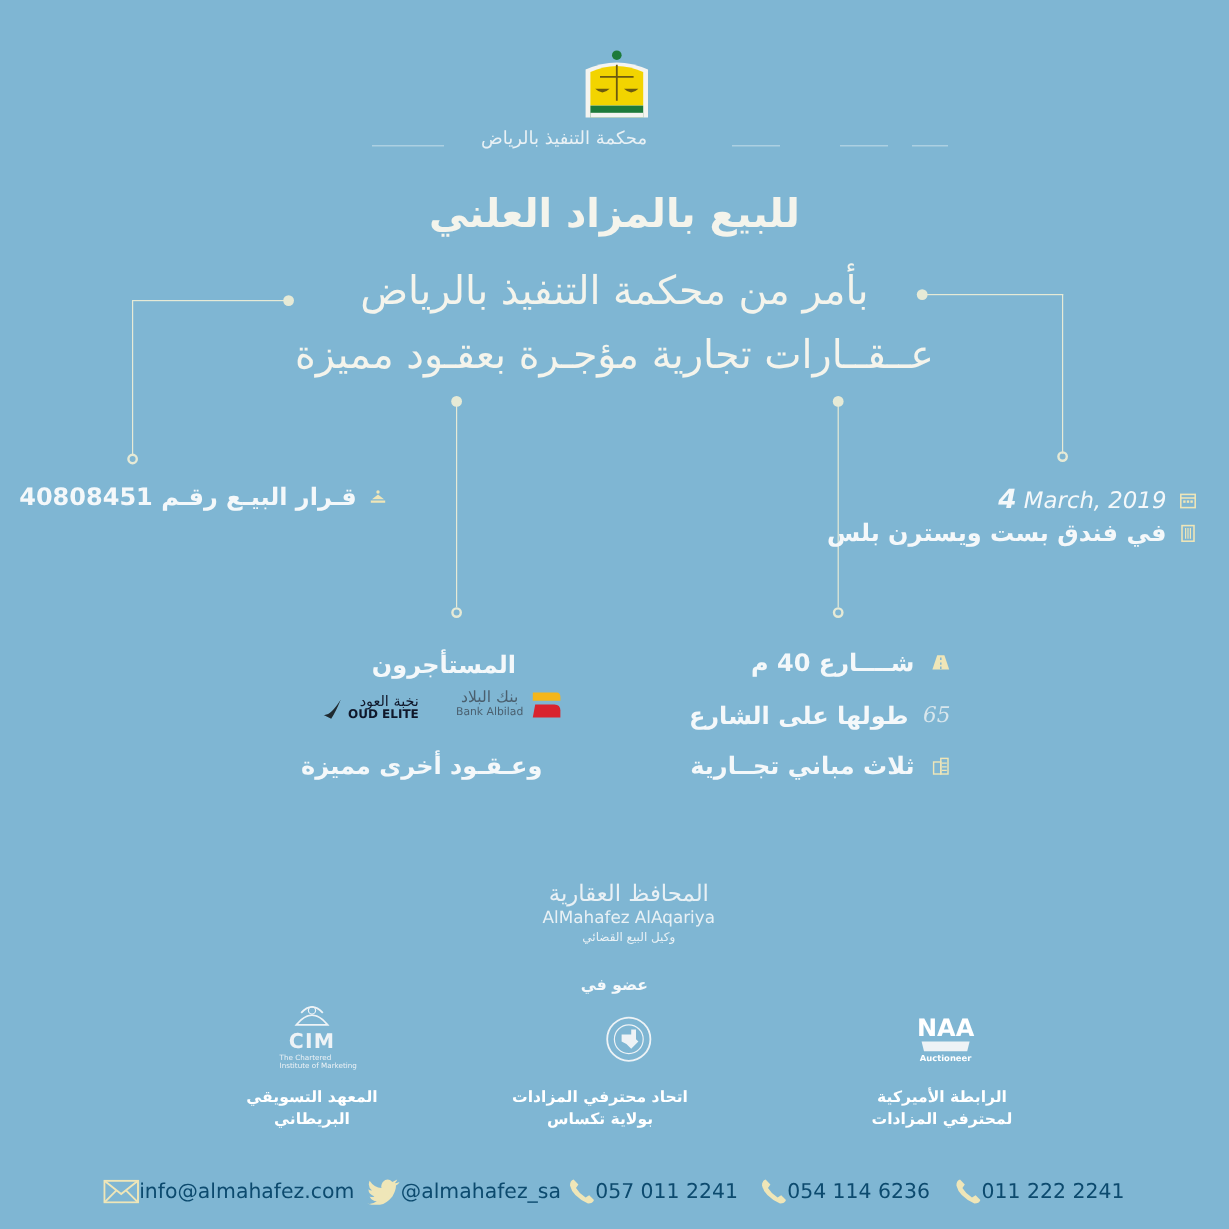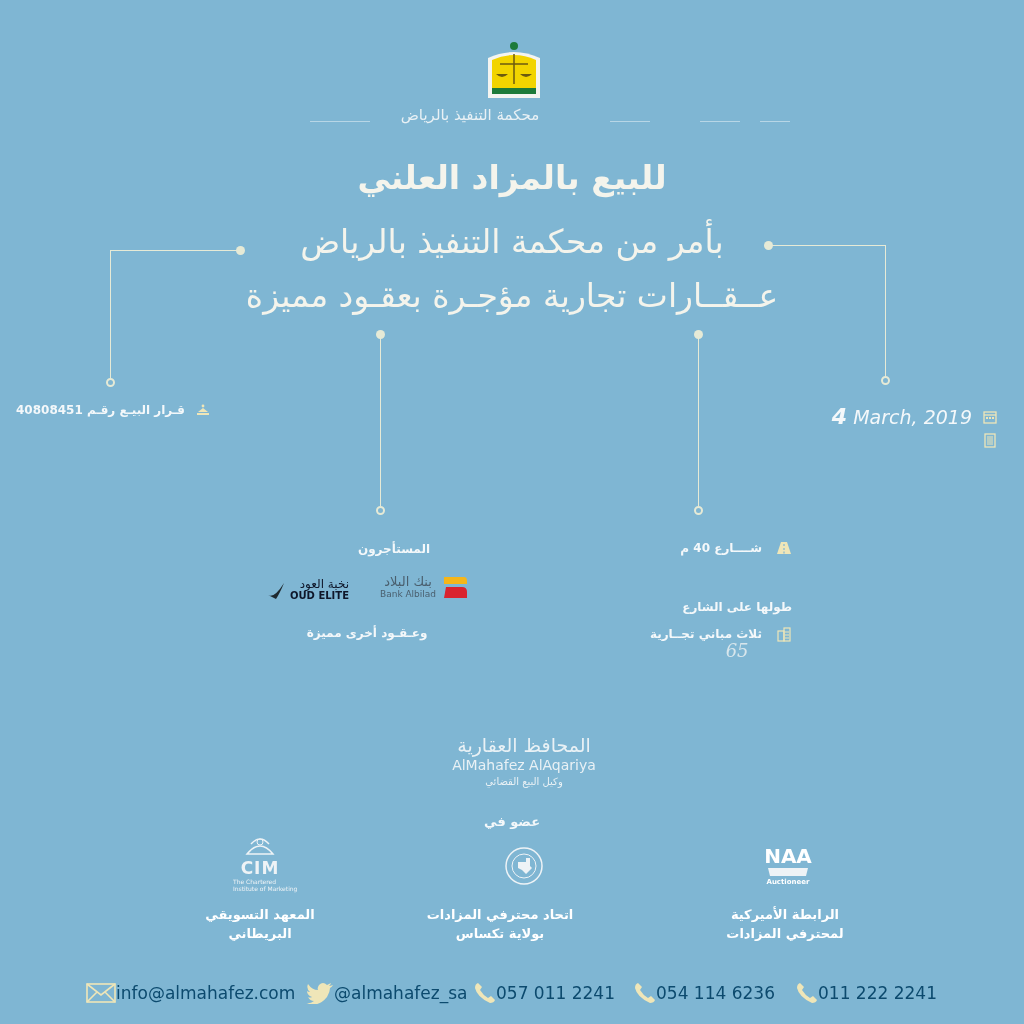--- a/index.html
+++ b/index.html
@@ -18,21 +18,21 @@
 
   
   .emblem { left: 482px; top: 38px; width: 64px; height: 72px; }
   .court-name { left: 0; width: 940px; top: 106px; text-align: center; font-size: 15px; color: #e9f1f5; }
   .deco-line { position: absolute; top: 121px; height: 1px; background: rgba(230,240,245,0.55); }
 
   .h1 { left: 0; width: 1024px; top: 158px; text-align: center; font-size: 33px; font-weight: bold; color: #f4f4ec; }
   .h2 { left: 0; width: 1024px; top: 222px; text-align: center; font-size: 33px; color: #f4f4ec; }
   .h3 { left: 0; width: 1024px; top: 276px; text-align: center; font-size: 33px; color: #f4f4ec; }
 
-  .info { font-size: 12px; font-weight: bold; color: #f4f8fa; white-space: nowrap; }
+  .info { font-size: 20px; font-weight: bold; color: #f4f8fa; white-space: nowrap; }
   .icon-sm { width: 16px; height: 16px; display: inline-block; }
   .member-label { font-size: 13px; font-weight: bold; text-align: center; color: #fff; line-height: 1.45; }
 
   .footer { position: absolute; top: 978px; height: 30px; display: flex; align-items: center; font-size: 17px; color: #0c4a6e; gap: 0; white-space: nowrap; }
 </style>
 </head>
 <body>
 
 <div class="abs emblem">
   <svg width="64" height="72" viewBox="0 0 64 72">
@@ -90,38 +90,39 @@
   </span>
   <svg class="icon-sm" viewBox="0 0 16 16">
     <rect x="2" y="3" width="12" height="11" fill="none" stroke="#efe6b8" stroke-width="1.3"></rect>
     <line x1="2" y1="6" x2="14" y2="6" stroke="#efe6b8" stroke-width="1.3"></line>
     <rect x="4" y="8" width="2" height="2" fill="#efe6b8"></rect>
       <rect x="7" y="8" width="2" height="2" fill="#efe6b8"></rect>
       <rect x="10" y="8" width="2" height="2" fill="#efe6b8"></rect>
   </svg>
 </div>
 <div class="abs" style="right:26px;top:432px;display:flex;align-items:center;gap:10px;">
+  <span class="info rtl">في فندق بست ويسترن بلس</span>
   <svg class="icon-sm" viewBox="0 0 16 16">
     <rect x="3" y="2" width="10" height="13" fill="none" stroke="#efe6b8" stroke-width="1.3"></rect>
     <line x1="6" y1="4" x2="6" y2="13" stroke="#efe6b8"></line>
       <line x1="8" y1="4" x2="8" y2="13" stroke="#efe6b8"></line>
       <line x1="10" y1="4" x2="10" y2="13" stroke="#efe6b8"></line>
   </svg>
 </div>
 
 <div class="abs" style="right:232px;top:540px;display:flex;align-items:center;gap:14px;">
   <span class="info rtl">شــــارع 40 م</span>
   <svg class="icon-sm" viewBox="0 0 16 16">
     <path d="M5 2 L11 2 L15 14 L1 14 Z" fill="#efe6b8"></path>
     <line x1="8" y1="4" x2="8" y2="6" stroke="#7fb6d3" stroke-width="1.2"></line>
       <line x1="8" y1="8" x2="8" y2="10" stroke="#7fb6d3" stroke-width="1.2"></line>
       <line x1="8" y1="11.5" x2="8" y2="13.5" stroke="#7fb6d3" stroke-width="1.2"></line>
   </svg>
 </div>
-<div class="abs" style="right:232px;top:600px;display:flex;align-items:center;gap:26px;flex-direction:column;">
+<div class="abs" style="right:232px;top:584px;display:flex;align-items:center;gap:12px;">
   <span class="info rtl">طولها على الشارع</span>
   <span style="font-family:'DejaVu Serif',serif;font-size:18px;color:#d8e6ec;font-style:italic;">65</span>
 </div>
 <div class="abs" style="right:232px;top:626px;display:flex;align-items:center;gap:14px;">
   <span class="info rtl">ثلاث مباني تجــارية</span>
   <svg class="icon-sm" viewBox="0 0 16 16">
     <rect x="2" y="5" width="6" height="10" fill="none" stroke="#efe6b8" stroke-width="1.2"></rect>
     <rect x="8" y="2" width="6" height="13" fill="none" stroke="#efe6b8" stroke-width="1.2"></rect>
     <line x1="9" y1="6" x2="13" y2="6" stroke="#efe6b8"></line>
       <line x1="9" y1="9" x2="13" y2="9" stroke="#efe6b8"></line>

